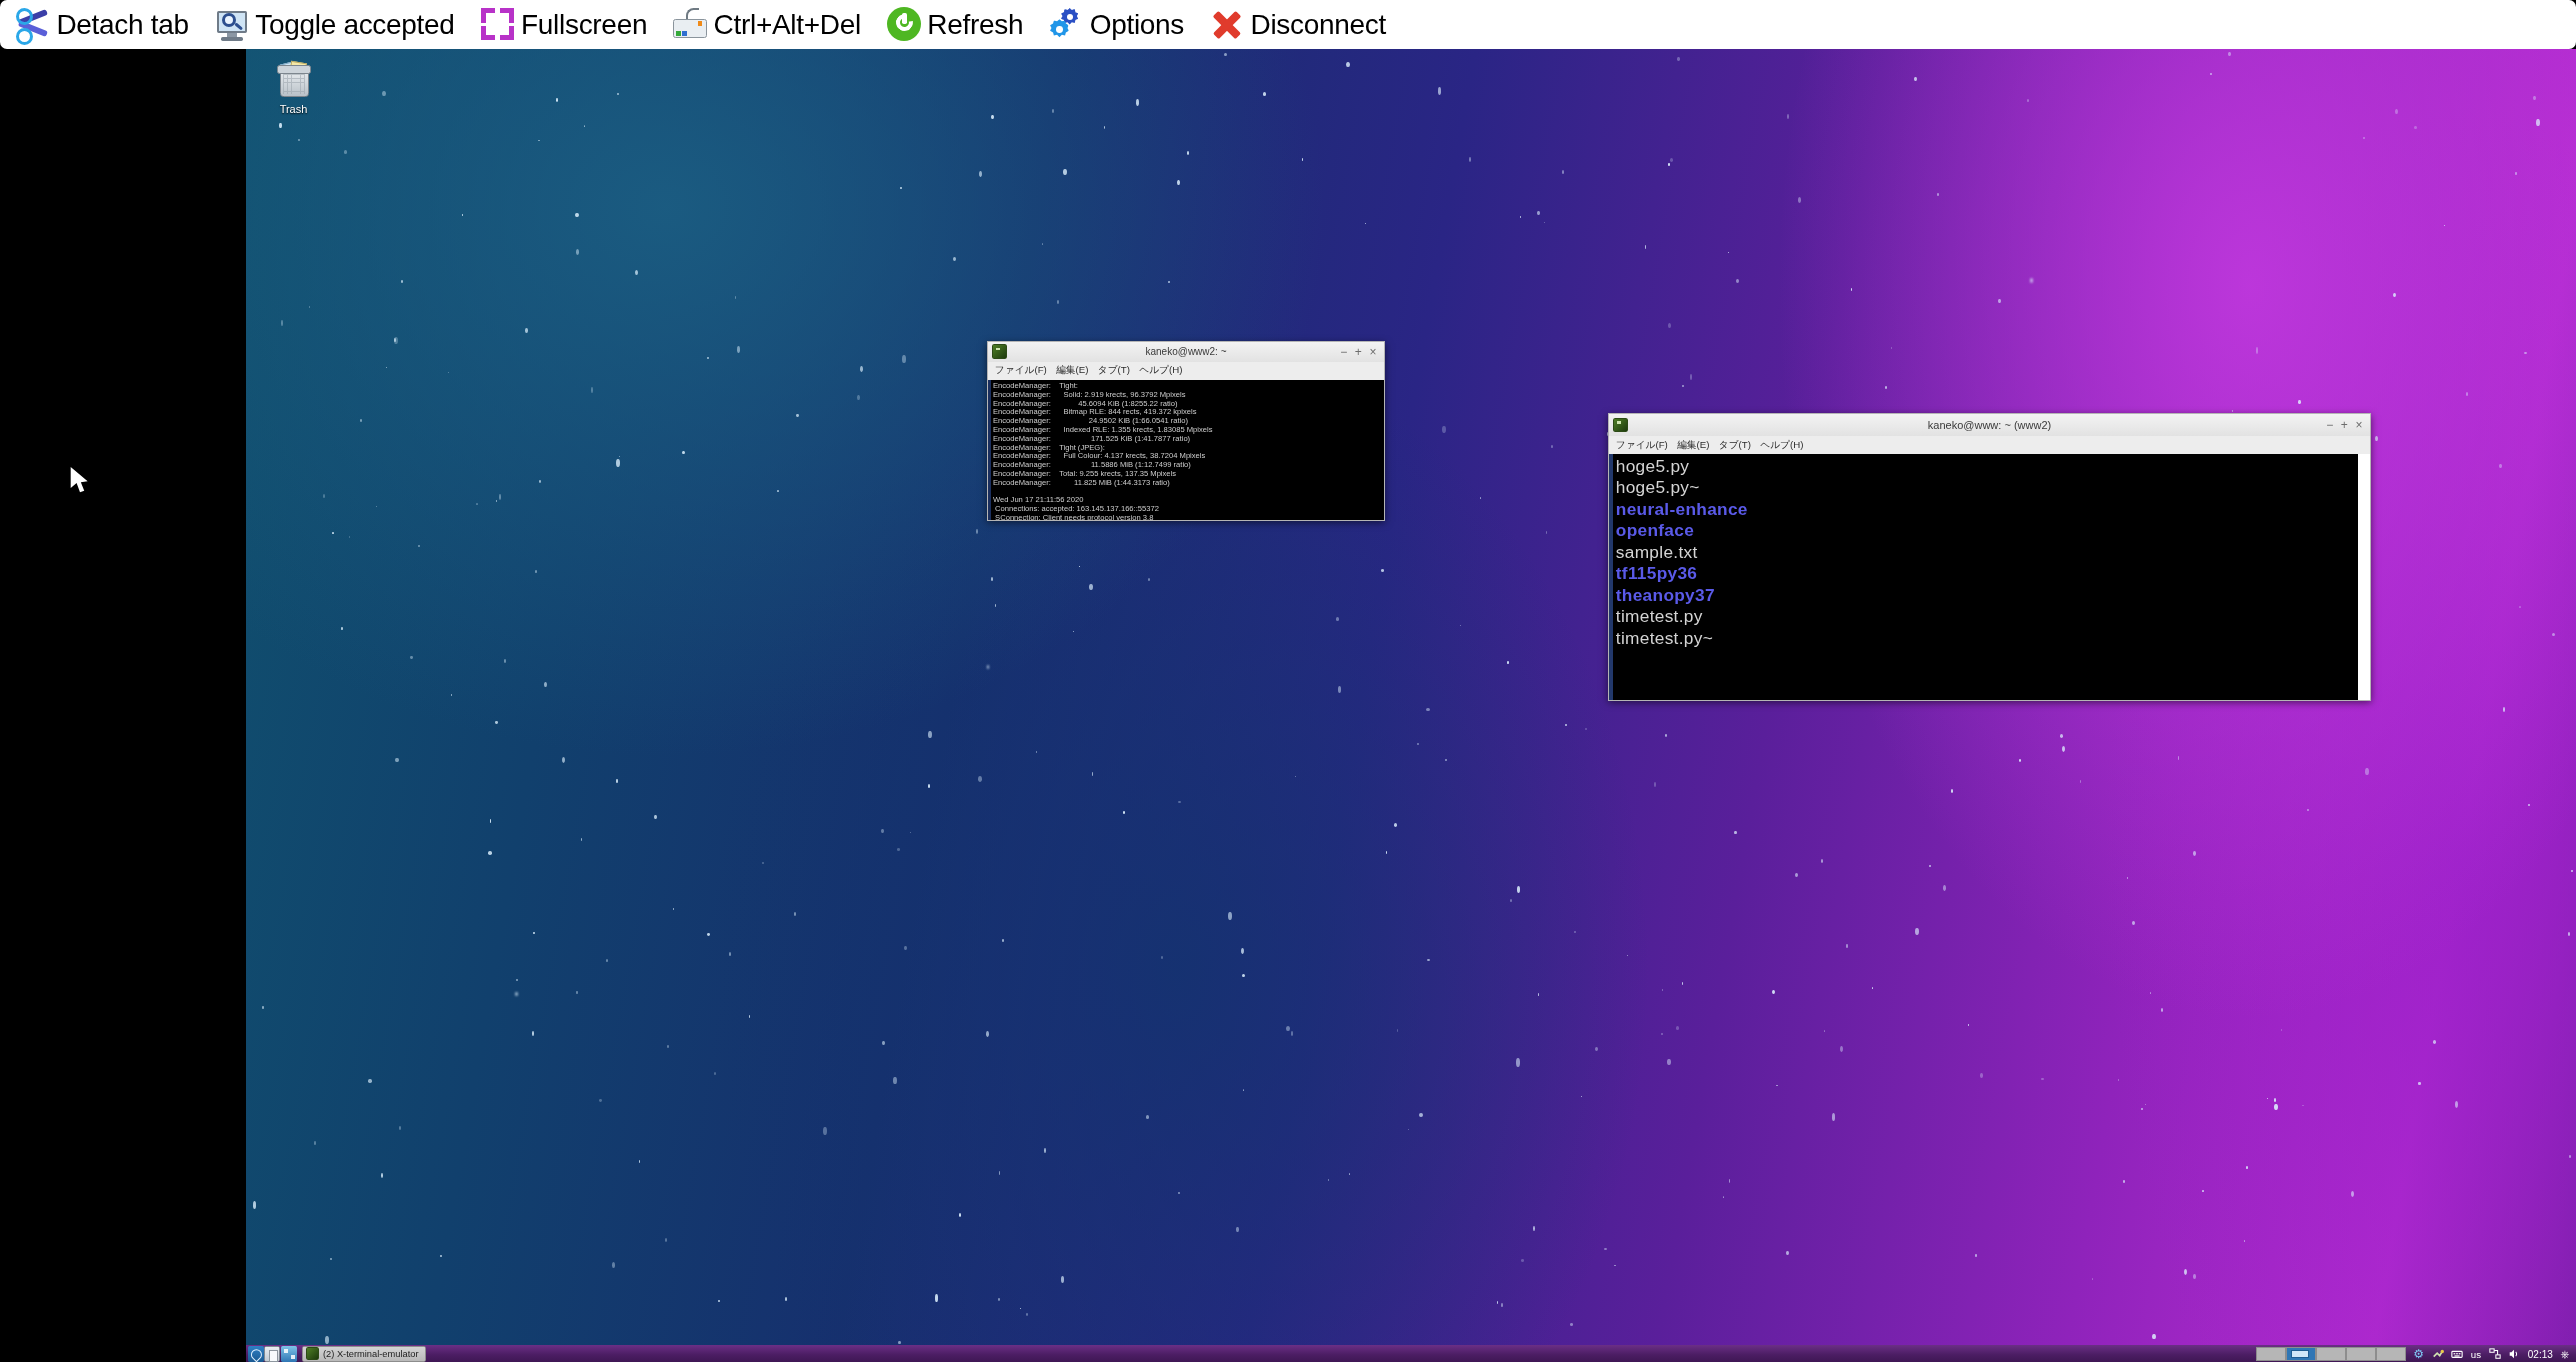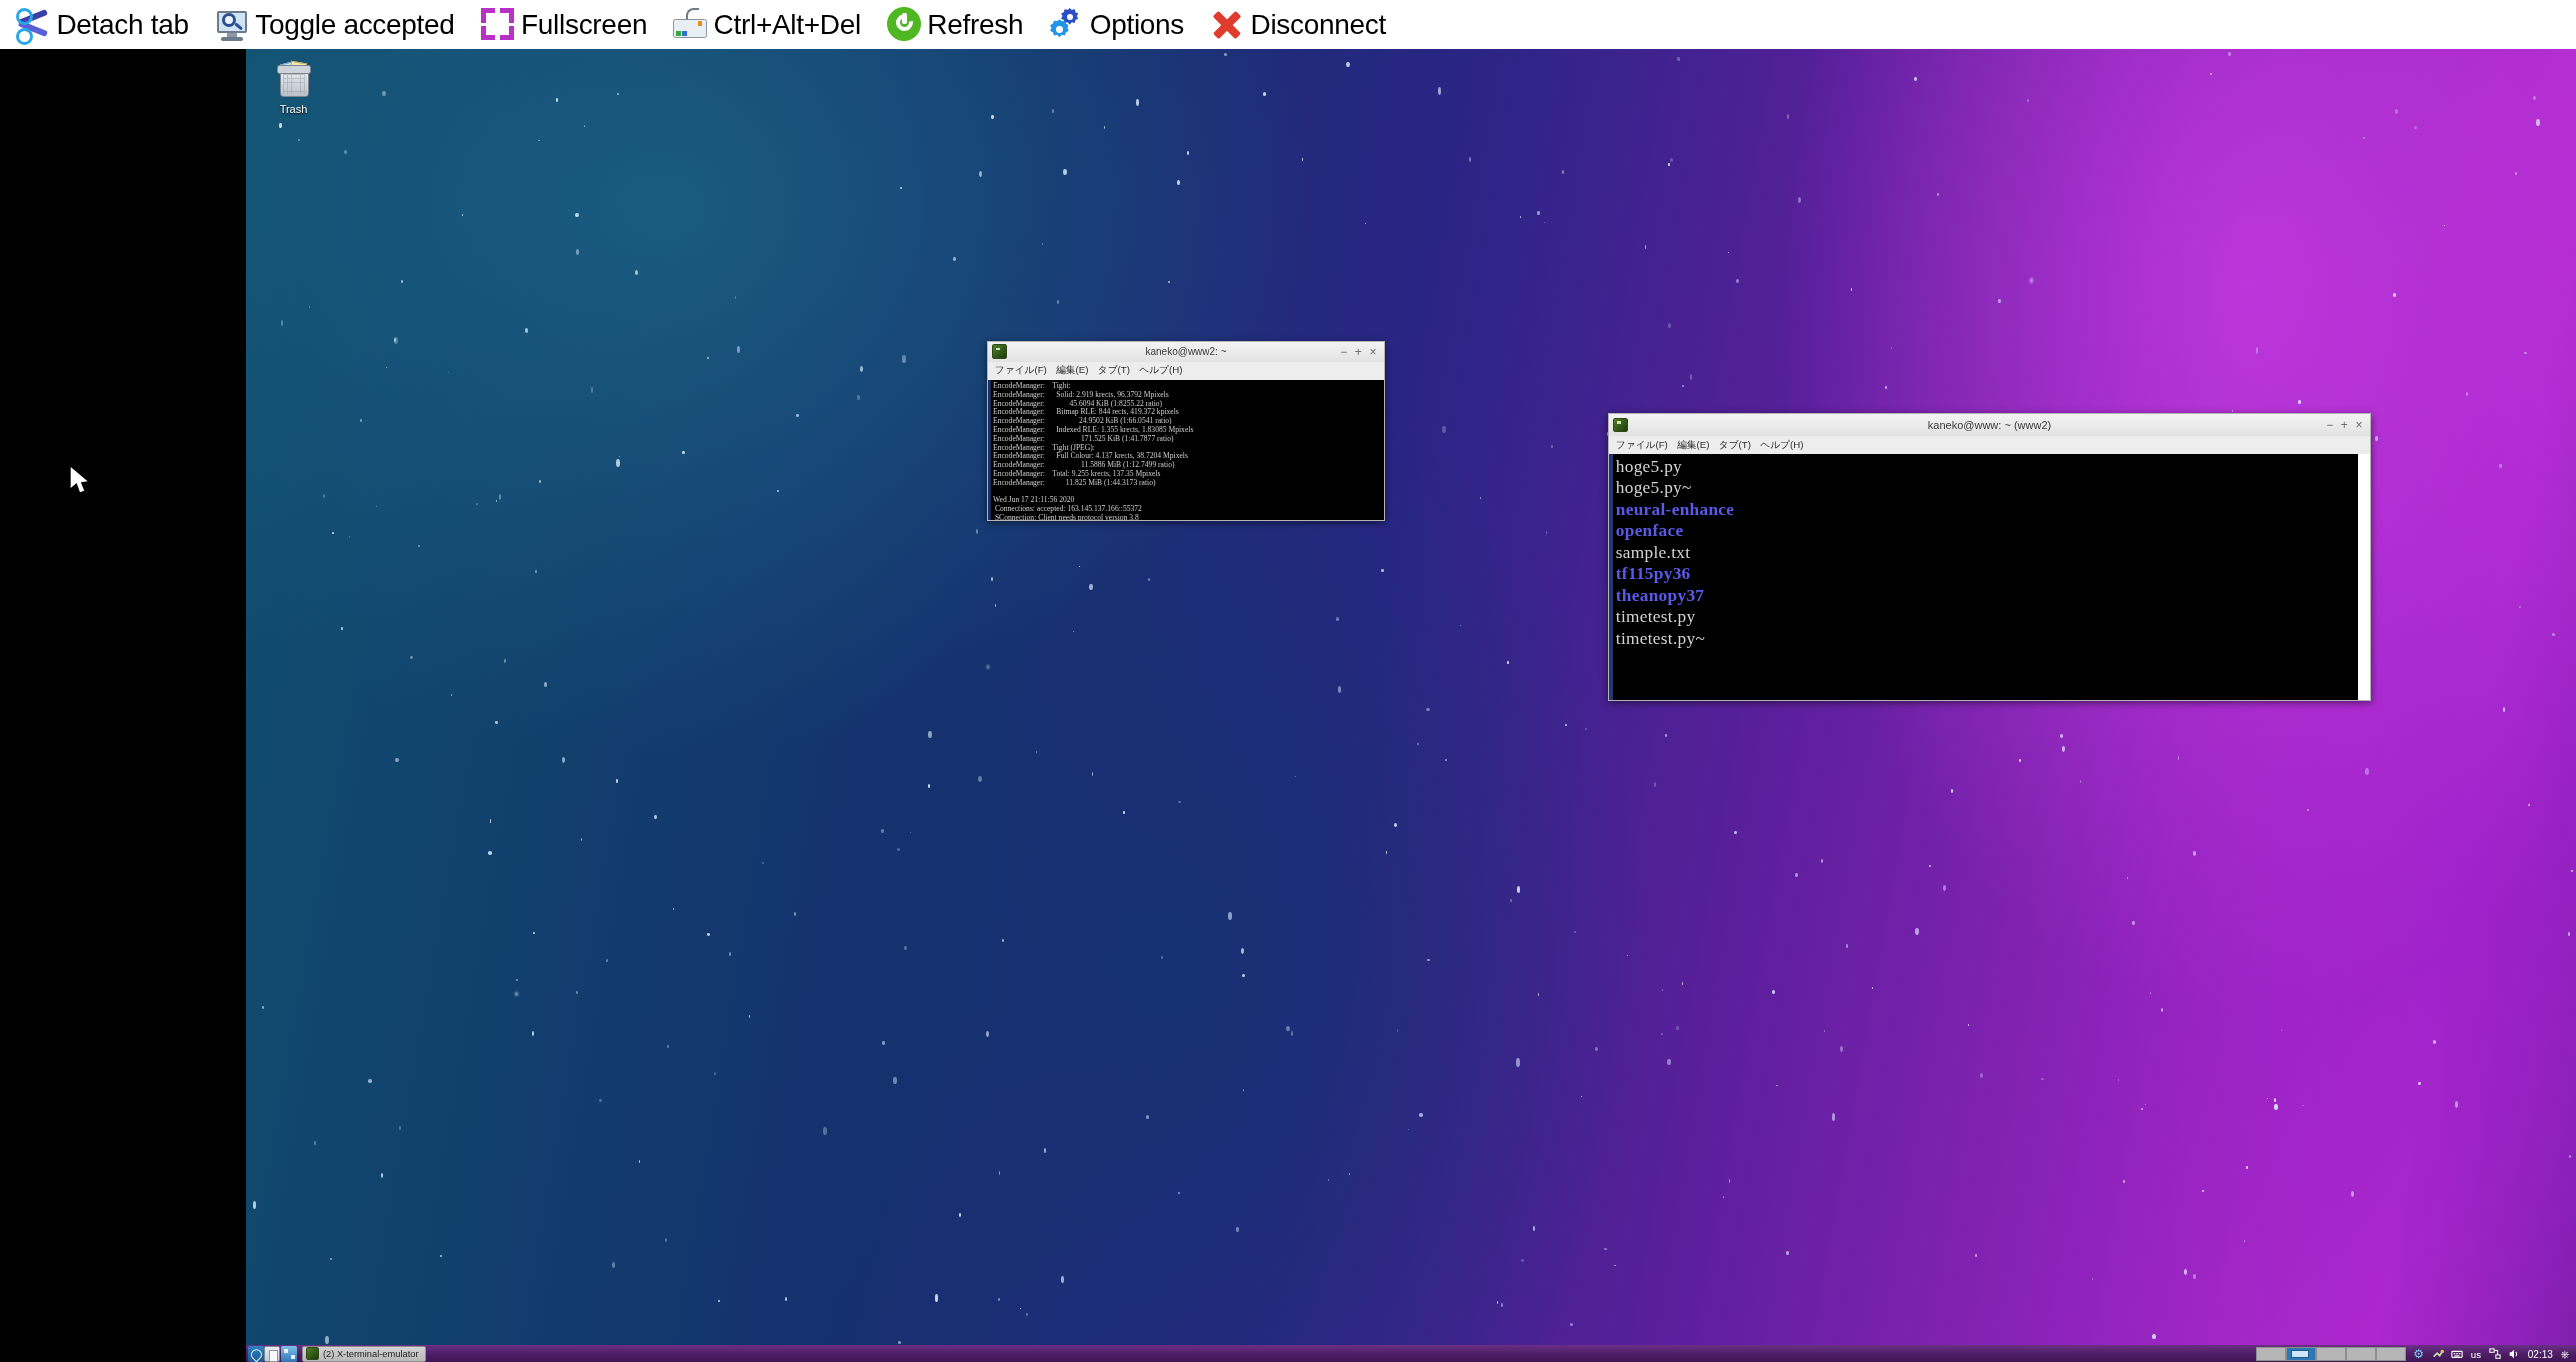--- a/index.html
+++ b/index.html
@@ -1,20 +1,20 @@
 <!DOCTYPE html>
 <html style="font-size:13.5px"><head>
 <meta charset="utf-8">
 <style>
   html,body{margin:0;padding:0;background:#000;}
   body{width:2576px;height:1363px;overflow:hidden;font-family:"Liberation Sans",sans-serif;}
 
   
   #toolbar{position:absolute;left:0;top:0;width:2576px;height:49px;background:#ffffff;
-           display:flex;align-items:center;box-sizing:border-box;padding-left:12px;}
+           display:flex;align-items:center;box-sizing:border-box;padding-left:12px;border-radius:7px;}
   .tb-btn{display:flex;align-items:center;gap:5px;height:47px;padding:0 22px 0 3.4px;
           font-size:28px;color:#000;white-space:nowrap;cursor:pointer;}
   .tb-ico{width:36px;height:36px;flex:0 0 36px;position:relative;}
   .tb-label{line-height:1;letter-spacing:-0.3px;}
 
   
   .ico-scissors .blade{position:absolute;width:30px;height:6px;background:#3b3fa8;border-radius:2.5px;
        top:13.5px;left:3.4px;transform-origin:left center;}
   .ico-scissors .b1{transform:rotate(-22deg);}
   .ico-scissors .b2{transform:rotate(22deg);background:#5a5fd8;}
@@ -92,21 +92,21 @@
         display:flex;align-items:center;position:relative;}
   .tbar .ticon{width:12.7px;height:12.7px;margin-left:4.2px;border-radius:1.7px;
         background:linear-gradient(135deg,#4f7f26,#1d3a0d);border:0.8px solid #2c4a16;position:relative;}
   .tbar .ticon::after{content:'';position:absolute;left:2.5px;top:2.5px;width:4.2px;height:2.5px;background:#cfe6b0;}
   .ttitle{position:absolute;left:0;right:0;text-align:center;font-size:10px;color:#3a3a3a;pointer-events:none;}
   .twbtns{margin-left:auto;display:flex;gap:7.6px;padding-right:7.6px;font-size:12px;color:#6d6d6d;line-height:1;}
   .twbtns span{cursor:pointer;}
   .tmenu{height:18px;background:#ededed;border-left:0.8px solid #b5b5b5;border-right:0.8px solid #b5b5b5;
          display:flex;align-items:center;gap:9.3px;padding-left:6.8px;font-size:9.7px;color:#2b2b2b;}
   .tmenu span{cursor:pointer;white-space:nowrap;}
-  .tbody{background:#000;font-family:Liberation Serif, serif;color:#cfcfcf;
+  .tbody{background:#000;font-family:Liberation Sans, sans-serif;color:#cfcfcf;
          border:0.8px solid #b5b5b5;border-top:none;box-sizing:border-box;overflow:hidden;position:relative;}
   .tline{white-space:pre;}
 
   
   #term-small{left:741px;top:292px;width:398px;}
   #term-small .tbody{height:141px;padding:2.5px 0 0 5px;font-size:7.6px;line-height:8.8px;}
   #term-small .sb{position:absolute;left:0;top:0;width:3.4px;height:100%;background:#1b2f5e;}
 
   
   #term-main{left:1362px;top:364px;width:763px;}

